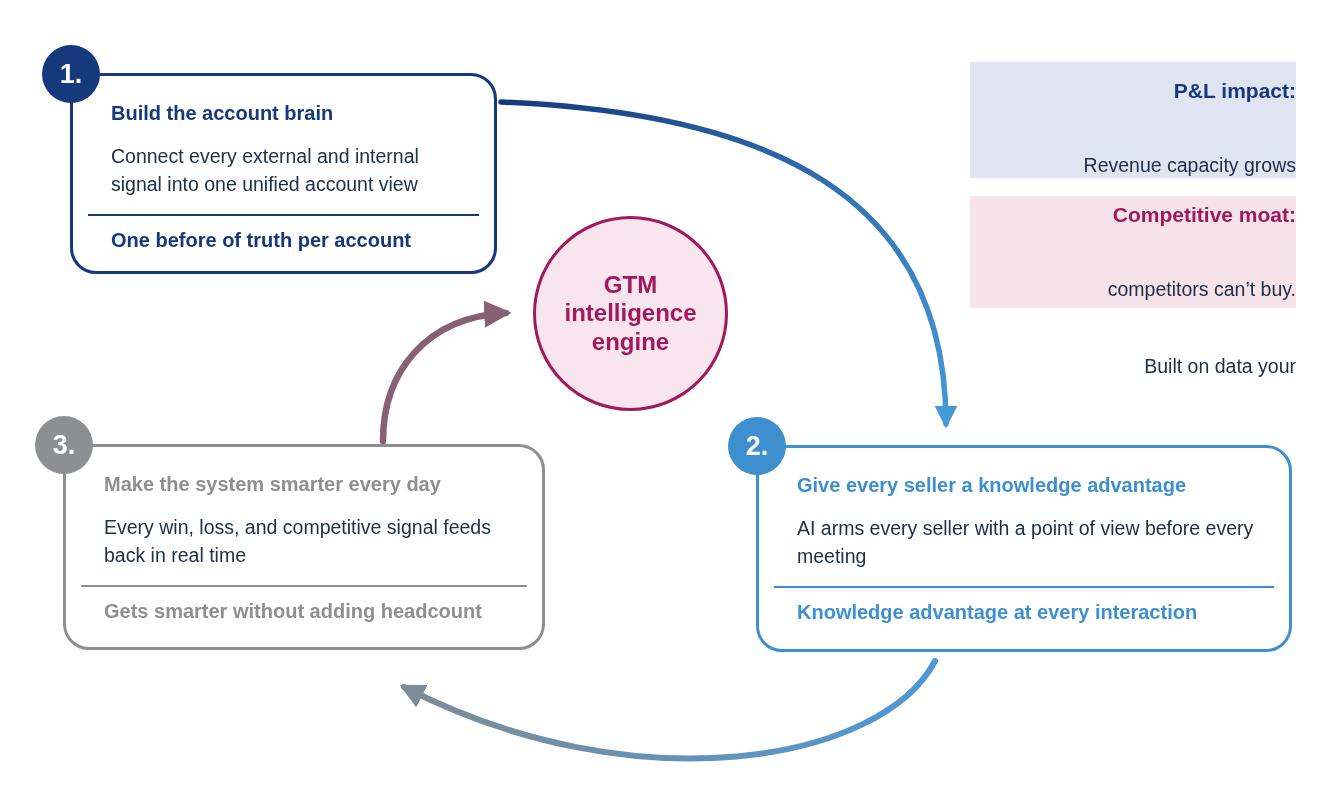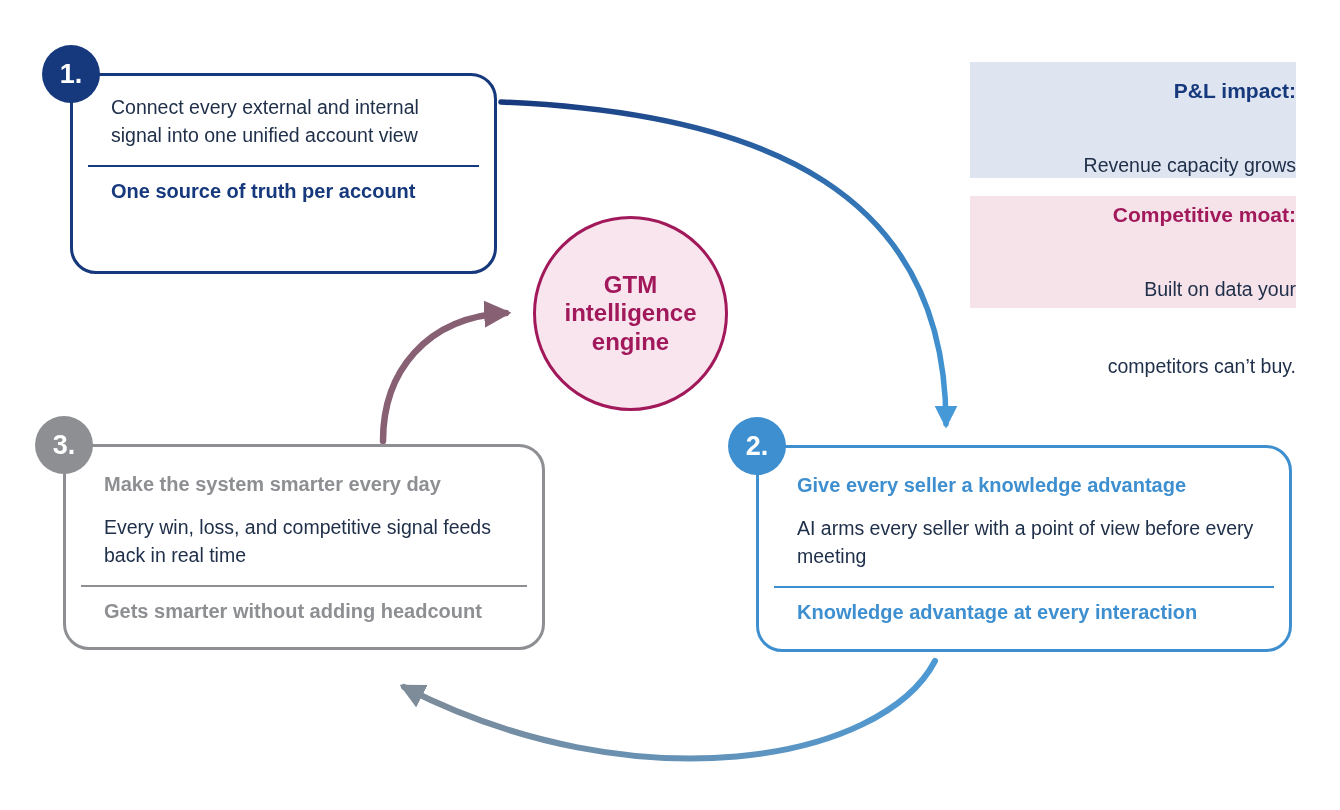--- a/index.html
+++ b/index.html
@@ -119,23 +119,24 @@
     </defs>
     <path d="M 501 102 C 770 113 946 195 946 424" fill="none" stroke="url(#g12)" stroke-width="5.5" stroke-linecap="round" marker-end="url(#headBlue)"></path>
     <path d="M 935 661 C 882 762 636 806 404 687" fill="none" stroke="url(#g23)" stroke-width="6" stroke-linecap="round" marker-end="url(#headSlate)"></path>
     <path d="M 383 441 C 383 372 426 317 506 313" fill="none" stroke="#876073" stroke-width="6.5" stroke-linecap="round" marker-end="url(#headMauve)"></path>
   </svg>
 
   <div class="step-box s1" style="left:70px;top:73px;width:427px;height:201px;">
     <div class="badge">
       <span>1.</span>
     </div>
+    <div class="step-title">Build the account brain</div>
     <div class="step-body">Connect every external and internal signal into one unified account view</div>
     <hr class="step-divider">
-    <div class="step-footer">One source of truth per account</div>
+    <div class="step-footer">One before of truth per account</div>
   </div>
 
   <div class="step-box s2" style="left:756px;top:445px;width:536px;height:207px;">
     <div class="badge">
       <span>2.</span>
     </div>
     <div class="step-title">Give every seller a knowledge advantage</div>
     <div class="step-body">AI arms every seller with a point of view before every meeting</div>
     <hr class="step-divider">
     <div class="step-footer">Knowledge advantage at every interaction</div>
@@ -156,17 +157,17 @@
   </div>
 
   <div class="callout pnl">
     <div class="callout-heading">P&amp;L impact:</div>
     <div class="callout-line">Revenue capacity grows</div>
     <div class="callout-line">Knowledge doesn’t.</div>
   </div>
 
   <div class="callout moat">
     <div class="callout-heading">Competitive moat:</div>
+    <div class="callout-line">competitors can’t buy.</div>
     <div class="callout-line">Built on data your</div>
-    <div class="callout-line">competitors can’t buy.</div>
   </div>
 
 </div>
 
 </body></html>

